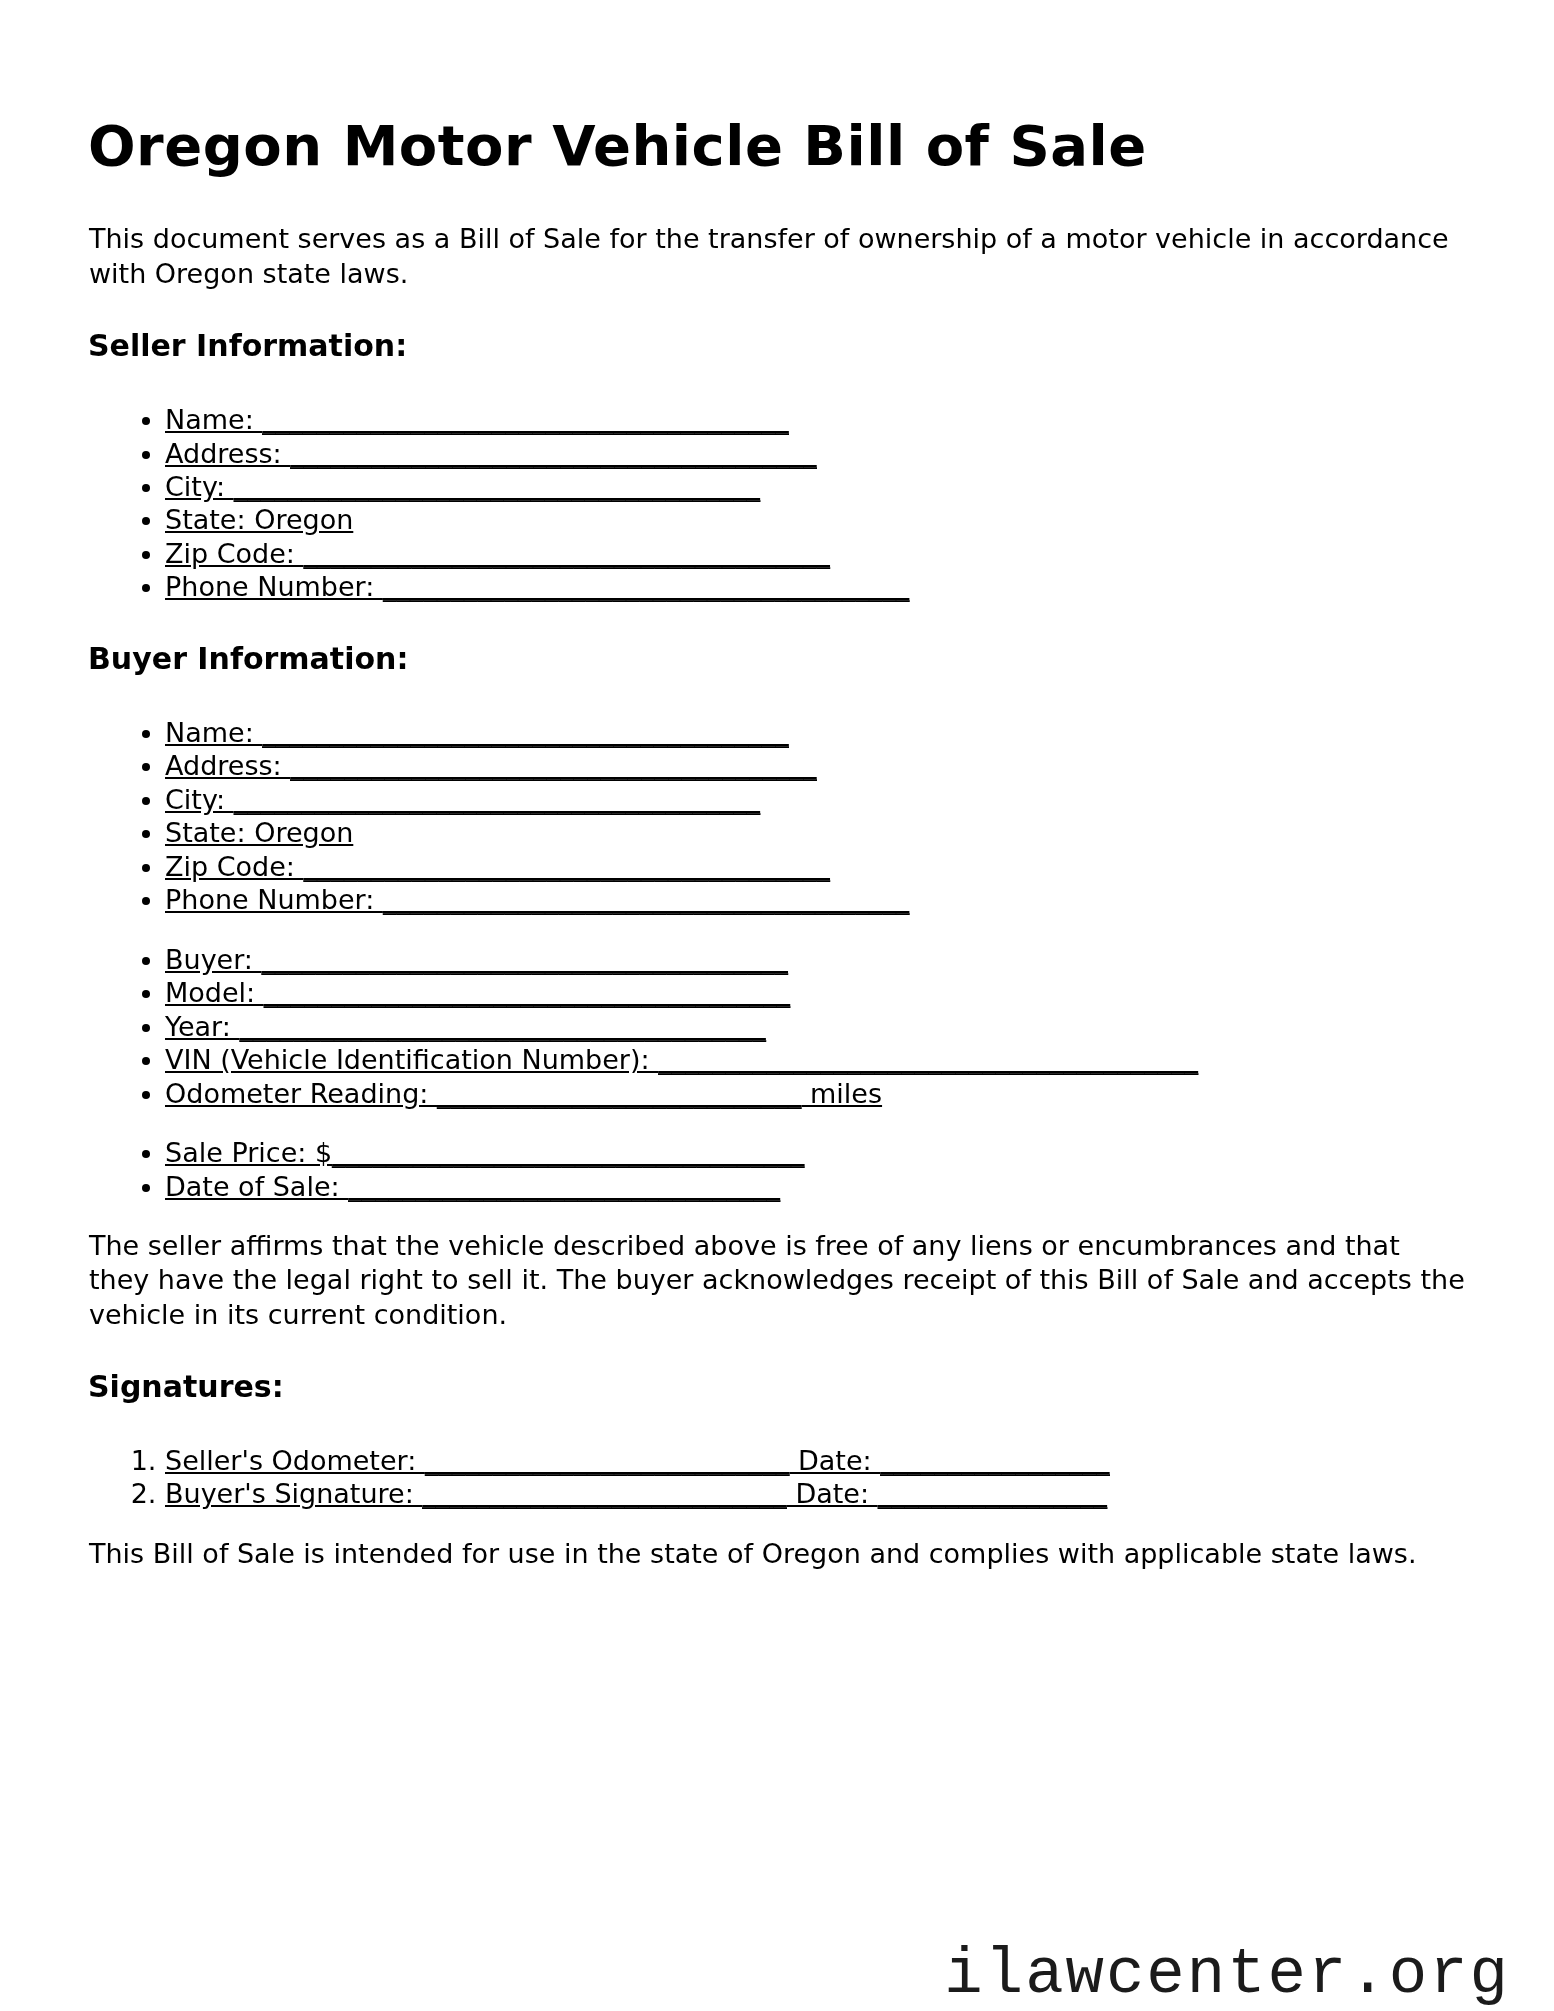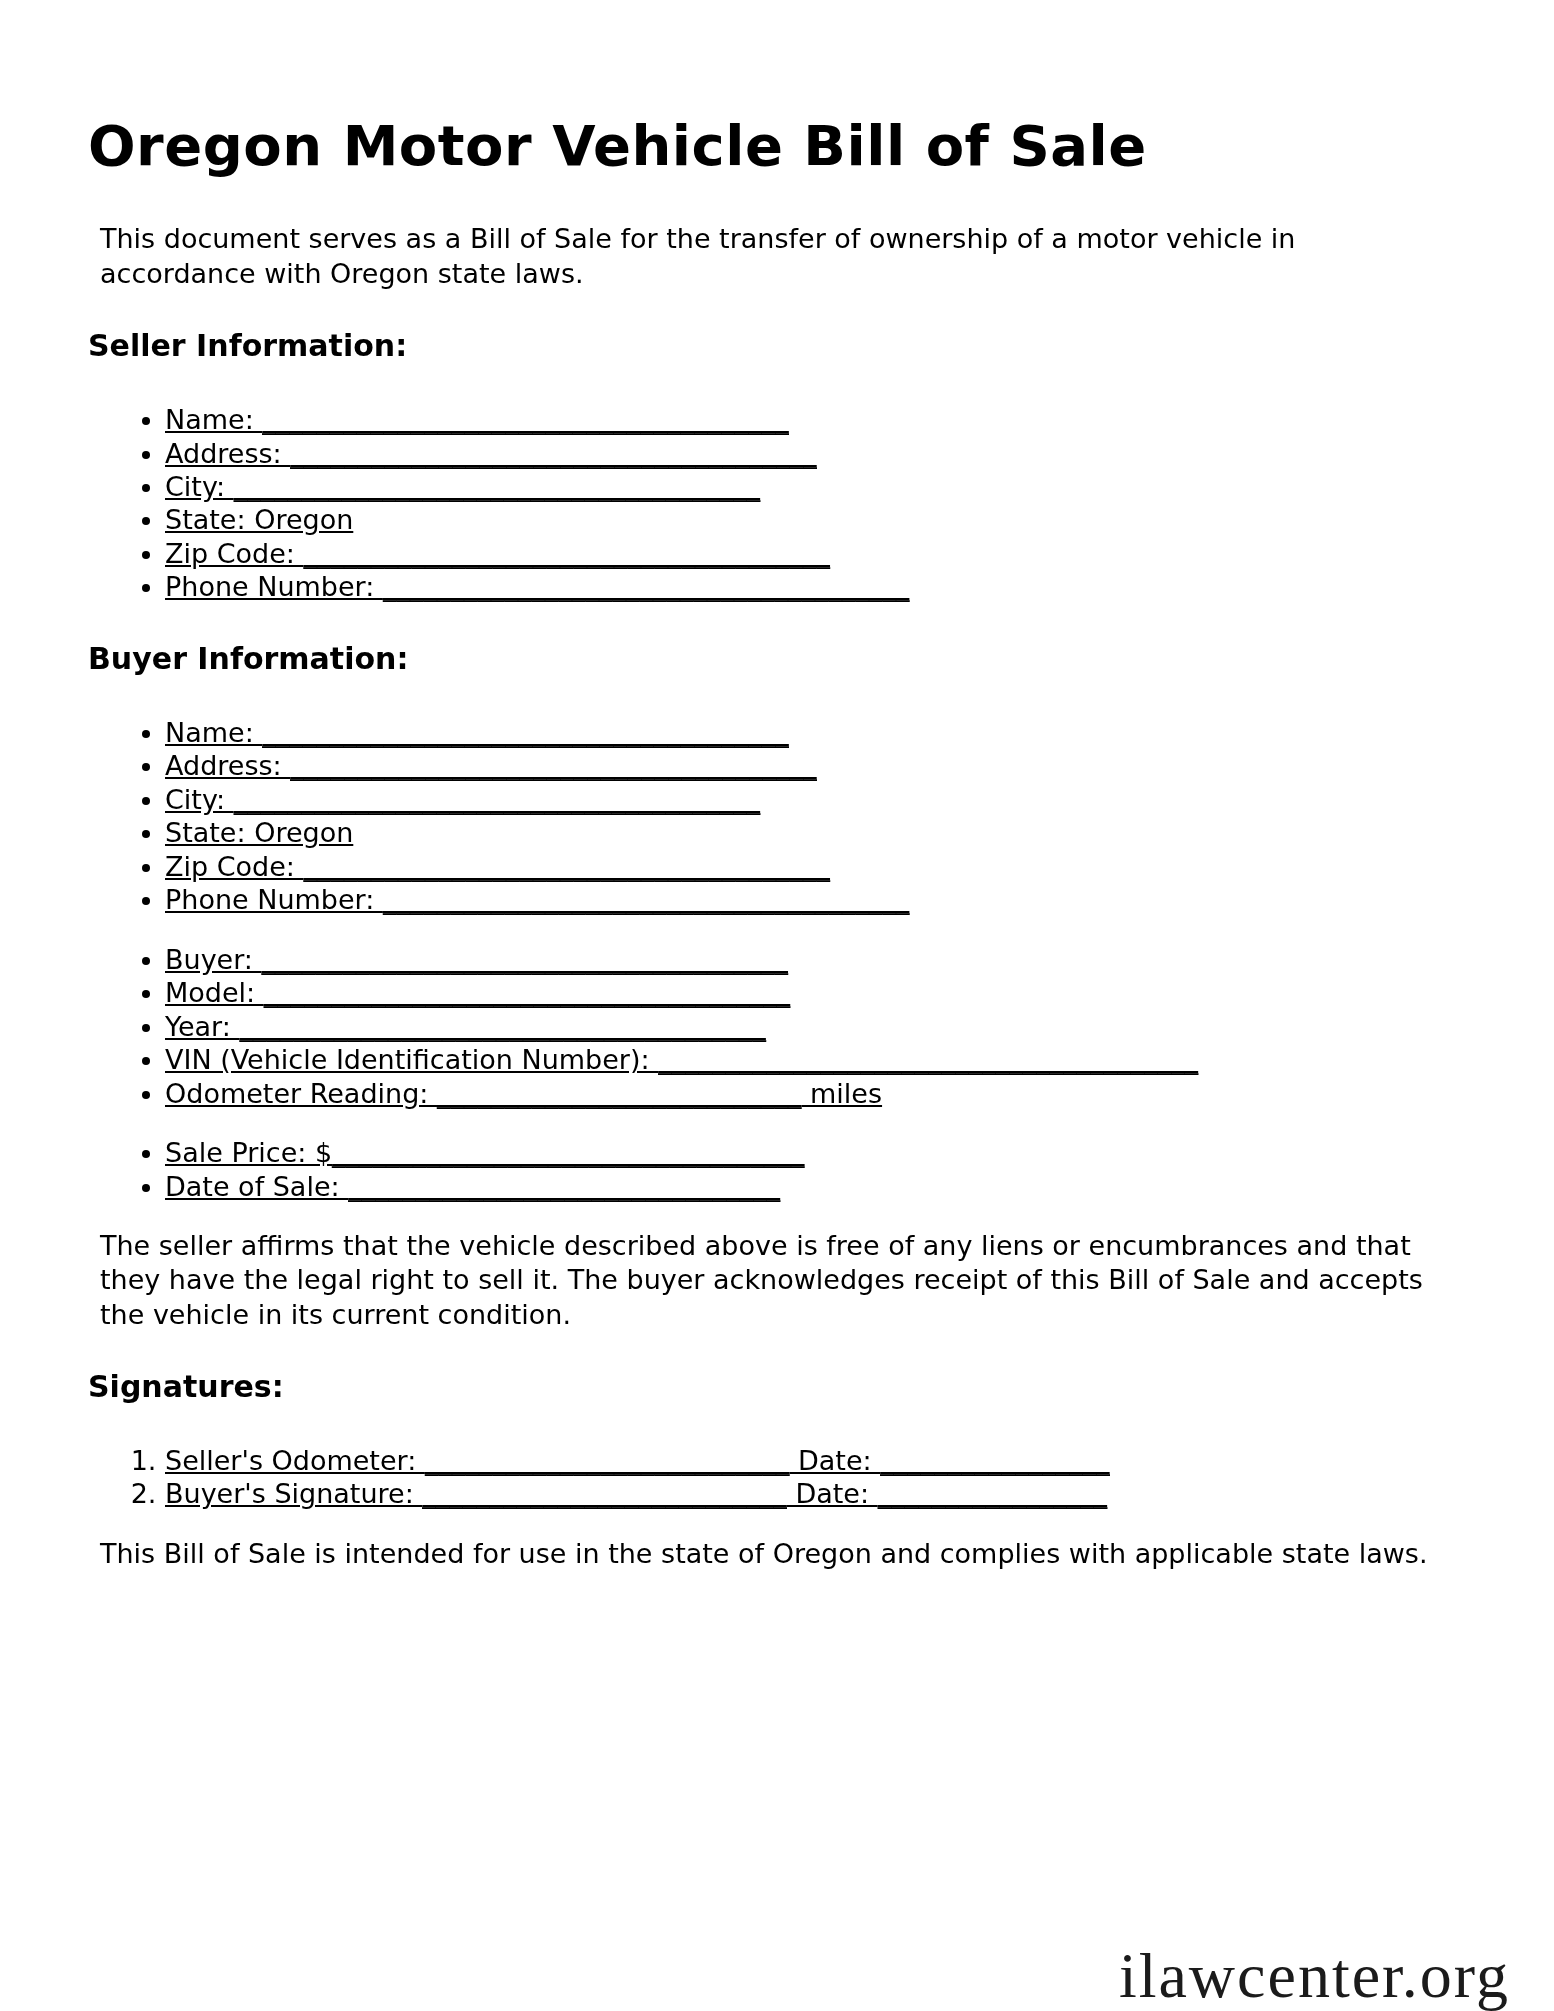--- a/index.html
+++ b/index.html
@@ -17,21 +17,21 @@
     overflow: hidden;
   }
   h1 {
     font-size: 56px;
     line-height: 1.15;
     font-weight: bold;
     margin: 44px 0 44px 0;
     letter-spacing: 0.5px;
   }
   p {
-    margin: 26px 12px;
+    margin: 26px 1px;
     line-height: 1.27;
   }
   h3 {
     font-size: 30px;
     font-weight: bold;
     margin: 36px 0 38px 0;
     line-height: 1.27;
   }
   ul, ol {
     margin: 26px 0;
@@ -39,21 +39,21 @@
     text-decoration: underline;
   }
   li {
     line-height: 1.24;
   }
   .blank { letter-spacing: 0; white-space: nowrap; }
   .footer-brand {
     position: absolute;
     right: 44px;
     bottom: 2px;
-    font-family: Liberation Serif, serif;
+    font-family: Liberation Mono, monospace;
     font-size: 64px;
     letter-spacing: 2px;
     color: #1b1b1b;
     line-height: 1.05;
   }
 </style>
 </head>
 <body>
 
 <h1>Oregon Motor Vehicle Bill of Sale</h1>

